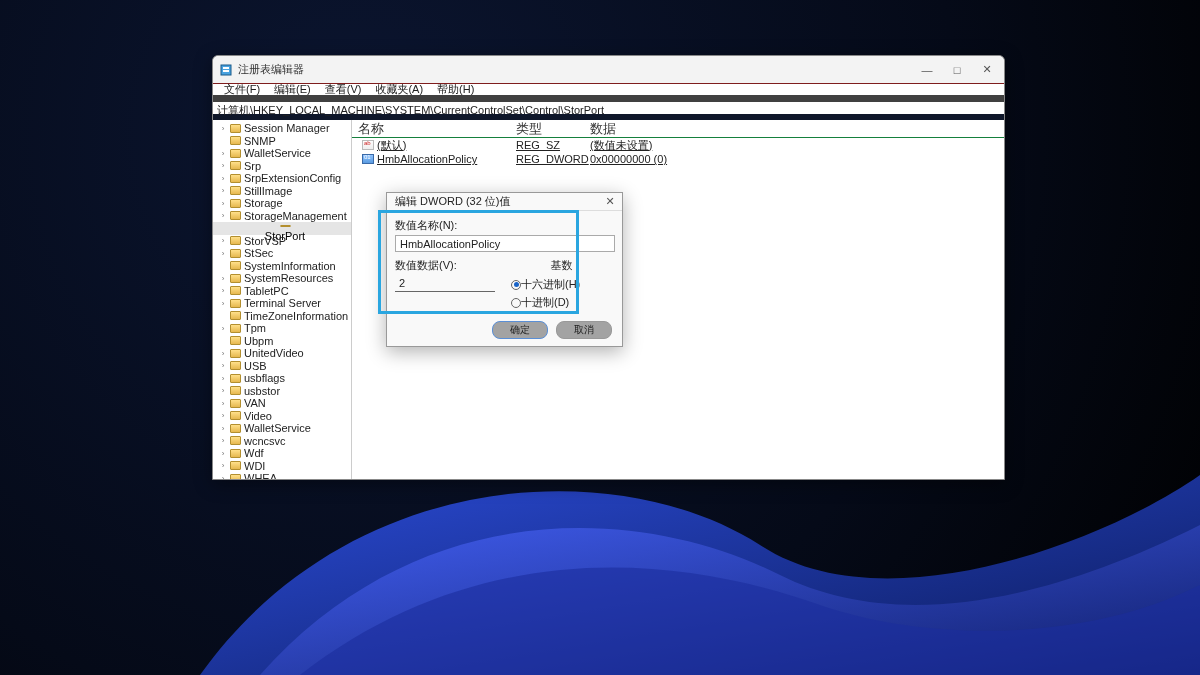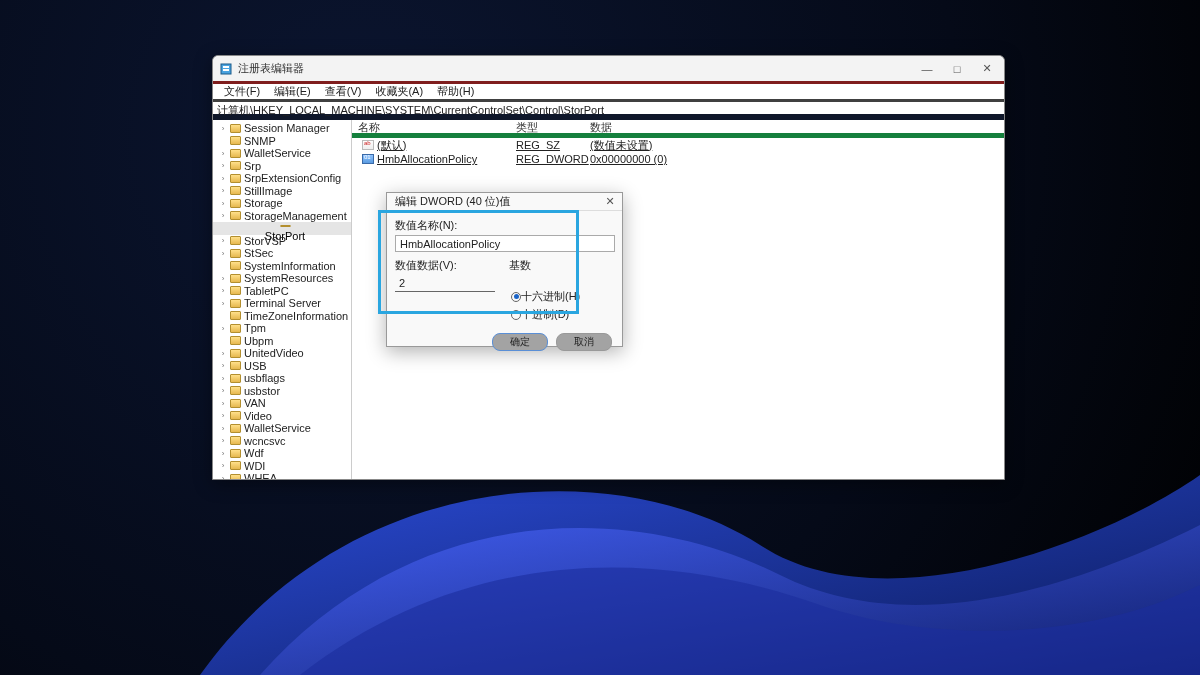--- a/index.html
+++ b/index.html
@@ -1,36 +1,36 @@
 <!DOCTYPE html>
 <html><head>
 <meta charset="utf-8">
 <style>
   * { box-sizing: border-box; margin: 0; padding: 0; }
   html, body { width: 1200px; height: 675px; overflow: hidden; font-family: "Segoe UI", "Microsoft YaHei", sans-serif; font-size: 11px; }
   .desktop { position: relative; width: 1200px; height: 675px; background: radial-gradient(circle at 30% 20%, #0b1530 0%, #050a18 60%, #000 100%); }
   .wave { position: absolute; bottom: 0; left: 0; width: 1200px; height: 260px; }
   .window { position: absolute; left: 212px; top: 55px; width: 793px; height: 425px; background: #fff; border: 1px solid #888; border-radius: 6px 6px 0 0; box-shadow: 0 4px 18px rgba(0,0,0,0.4); display: flex; flex-direction: column; }
-  .titlebar { height: 28px; display: flex; align-items: center; padding: 0 2px 0 6px; background: #f3f3f3; border-bottom: 3px solid #7f1d1d; border-radius: 6px 6px 0 0; }
+  .titlebar { height: 28px; display: flex; align-items: center; padding: 0 2px 0 6px; background: #f3f3f3; border-bottom: 1px solid #7f1d1d; border-radius: 6px 6px 0 0; }
   .titlebar .icon { width: 14px; height: 14px; margin-right: 5px; display: flex; align-items: center; justify-content: center; }
   .titlebar .title { flex: 1; color: #333; font-size: 11px; }
   .winbtn { width: 30px; height: 20px; display: flex; align-items: center; justify-content: center; color: #555; }
-  .menubar { height: 18px; display: flex; align-items: center; padding: 0 4px; background: #fff; border-bottom: 3px solid #404040; font-size: 11px; color: #222; }
+  .menubar { height: 18px; display: flex; align-items: center; padding: 0 4px; background: #fff; border-bottom: 7px solid #404040; font-size: 11px; color: #222; }
   .menuitem { padding: 1px 7px; }
   .addressbar { height: 18px; background: #fff; border-bottom: 6px solid #0f172a; padding: 1px 4px; font-size: 11px; color: #222; }
   .content { flex: 1; display: flex; min-height: 0; }
   .treepane { width: 139px; border-right: 1px solid #ccc; overflow: hidden; background: #fff; padding-top: 2px; }
   .treerow { display: flex; align-items: center; height: 12.5px; padding-left: 6px; gap: 3px; white-space: nowrap; }
   .arrow { width: 8px; font-size: 8px; color: #777; text-align: center; }
   .folder { width: 11px; height: 9px; background: linear-gradient(#ffe08a,#e6b84f); border: 0.5px solid #b38f2f; border-radius: 1px; display: inline-block; }
   .treerow .label { font-size: 11px; color: #222; }
   .treerow.selected { background: #e5e5e5; flex-direction: column; }
   .treerow.selected .label { color: #000; }
   .listpane { flex: 1; background: #fff; position: relative; }
-  .listhead { display: flex; height: 18px; border-bottom: 5px solid #15803d; font-size: 11px; color: #333; justify-content: center; }
+  .listhead { display: flex; height: 18px; border-bottom: 1px solid #15803d; font-size: 13px; color: #333; justify-content: center; }
   .col1 { width: 164px; padding-left: 6px; }
   .col2 { width: 74px; }
   .col3 { flex: 1; }
   .listrow { display: flex; height: 14px; align-items: center; font-size: 11px; color: #222; text-decoration: underline; }
   .valicon { width: 12px; height: 10px; margin: 0 3px 0 4px; display: inline-block; }
   .stricon { background: linear-gradient(#fff,#eee); border: 0.5px solid #bbb; position: relative; }
   .stricon::after { content: "ab"; font-size: 6px; color: #c22; position: absolute; left: 1px; top: -1px; }
   .dwicon { background: linear-gradient(#8fc3ff,#5a9be0); border: 0.5px solid #3a6aa8; position: relative; }
   .dwicon::after { content: "01"; font-size: 6px; color: #fff; position: absolute; left: 1px; top: -1px; }
 
@@ -39,21 +39,21 @@
   .dlgtitle .t { flex: 1; font-size: 11px; }
   .dlgclose { width: 20px; text-align: center; color: #555; }
   .dlgbody { padding: 7px 8px 4px 8px; position: relative; }
   .highlight { position: absolute; left: 378px; top: 210px; width: 201px; height: 104px; border: 3px solid #2aa6e0; pointer-events: none; }
   .fieldlabel { font-size: 11px; color: #222; margin-bottom: 2px; }
   .txtinput { width: 220px; height: 17px; border: 1px solid #aaa; background: #fff; padding: 0 4px; font-size: 11px; color: #222; }
   .row2 { display: flex; margin-top: 6px; gap: 10px; }
   .valcol { width: 104px; }
   .valcol .txtinput { width: 100px; border: none; border-bottom: 1px solid #666; background: transparent; }
   .radiocol { flex: 1; }
-  .radiocol .grouplabel { font-size: 11px; margin-bottom: 16px; }
+  .radiocol .grouplabel { font-size: 11px; margin-bottom: 4px; text-align: center; }
   .radioline { display: flex; align-items: center; font-size: 11px; margin-bottom: 3px; padding-left: 2px; }
   .radio { width: 10px; height: 10px; border: 1px solid #666; border-radius: 50%; display: inline-flex; align-items: center; justify-content: center; }
   .radio.checked::after { content: ""; width: 5px; height: 5px; background: #1a64c8; border-radius: 50%; }
   .btnrow { display: flex; justify-content: flex-end; gap: 8px; margin-top: 8px; padding-right: 2px; }
   .btn { width: 56px; height: 18px; border: 1px solid #999; background: #a3a3a3; font-size: 10px; display: flex; align-items: center; justify-content: center; border-radius: 8px; }
   .btn.primary { border-color: #5a8fd6; }
 </style>
 </head>
 <body>
 
@@ -270,21 +270,21 @@
               <div class="col2">REG_DWORD</div>
               <div class="col3">0x00000000 (0)</div>
             </div>
           </div>
       </div>
     </div>
   </div>
 
   <div class="dialog">
     <div class="dlgtitle">
-      <span class="t">编辑 DWORD (40 位)值</span>
+      <span class="t">编辑 DWORD (32 位)值</span>
       <span class="dlgclose">✕</span>
     </div>
     <div class="dlgbody">
       <div class="fieldlabel">数值名称(N):</div>
       <input class="txtinput" readonly="" value="HmbAllocationPolicy" style="">
       <div class="row2">
         <div class="valcol">
           <div class="fieldlabel">数值数据(V):</div>
           <input class="txtinput" value="2" style="">
         </div>

